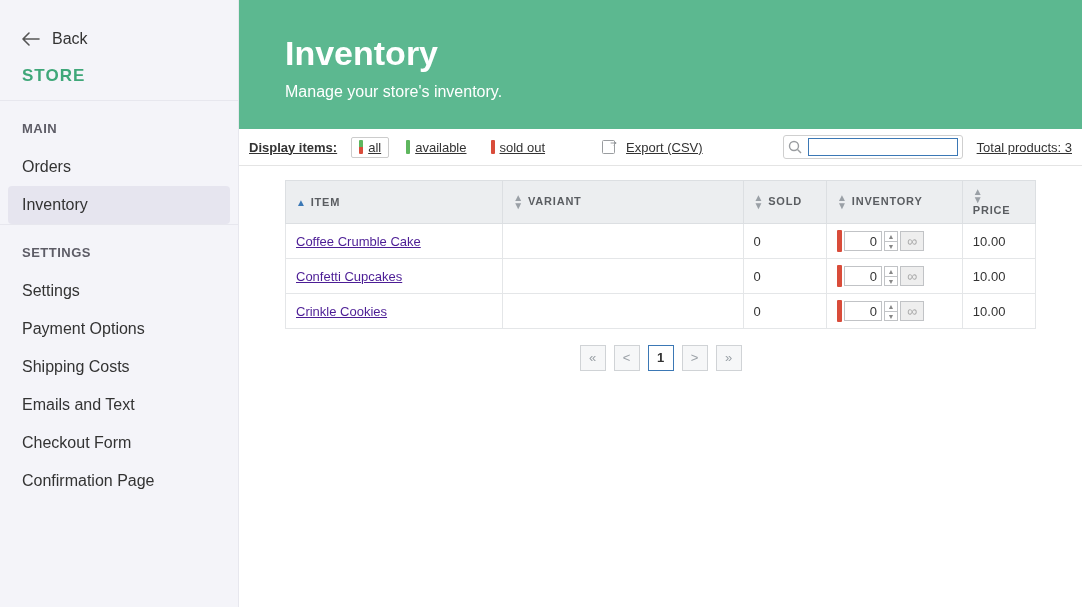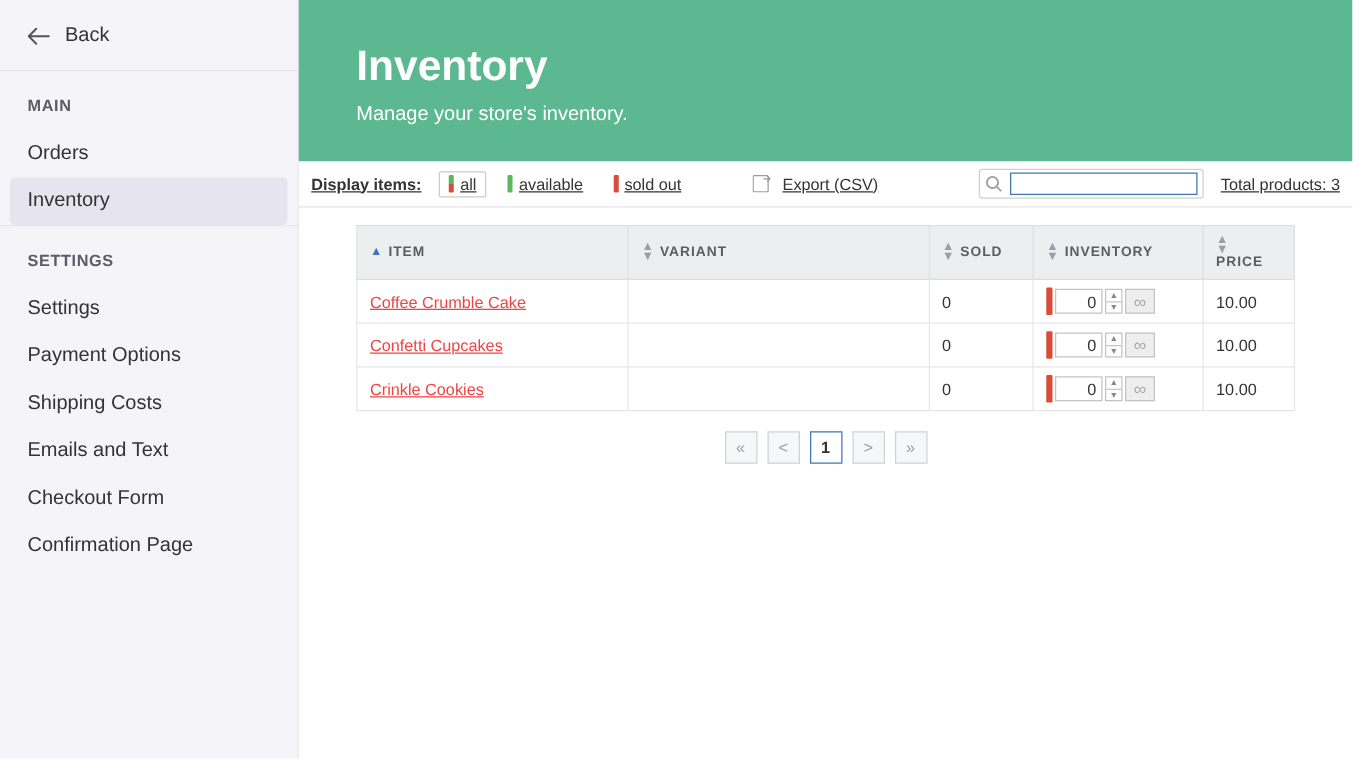--- a/index.html
+++ b/index.html
@@ -11,21 +11,21 @@
     width: 1082px;
     height: 607px;
     overflow: hidden;
     display: flex;
   }
   
   .sidebar {
     width: 239px;
     background: #f4f4f9;
     height: 100%;
-    padding-top: 10px;
+    padding-top: 20px;
     border-right: 1px solid #e7e7ee;
     flex-shrink: 0;
   }
   .back-row {
     display: flex;
     align-items: center;
     padding: 10px 22px 18px 22px;
     font-size: 16px;
     color: #333;
     cursor: pointer;
@@ -143,21 +143,21 @@
   thead th .sort {
     display:inline-block; margin-right:4px; color:#9aa0a6; font-size:10px;
     line-height: 8px; vertical-align: middle;
   }
   thead th .sort.active { color:#3b78b5; }
   tbody td {
     border: 1px solid #e4e6e8;
     padding: 6px 10px;
     font-size: 13px;
   }
-  tbody td a { color: #ef4444; text-decoration: underline; }
+  tbody td a { color: #4c1d95; text-decoration: underline; }
   .inv-cell { display:flex; align-items:center; gap:2px; }
   .red-bar { width:5px; height:22px; background:#d94c3a; border-radius:1px; }
   .num-box {
     border:1px solid #c1c3c6; width:38px; height:20px; text-align:right;
     padding: 0 4px; font-size:13px; line-height:20px; background:#fff;
   }
   .spinner {
     display:flex; flex-direction:column; border:1px solid #c1c3c6;
     width:14px; height:20px;
   }
@@ -190,20 +190,21 @@
 </head>
 <body>
 
 <div class="sidebar">
   <div class="back-row">
     <svg width="18" height="14" viewBox="0 0 18 14">
         <path d="M7 1 L1 7 L7 13 M1 7 H17" stroke="#555" stroke-width="1.6" fill="none" stroke-linecap="round" stroke-linejoin="round"></path>
       </svg>
     <span>Back</span>
   </div>
+  <div class="store-label">STORE</div>
 
   <div class="section-head">MAIN</div>
   <div class="side-item">Orders</div>
   <div class="side-item active">Inventory</div>
 
   <div class="section-head">SETTINGS</div>
   <div class="side-item">Settings</div>
   <div class="side-item">Payment Options</div>
   <div class="side-item">Shipping Costs</div>
   <div class="side-item">Emails and Text</div>

